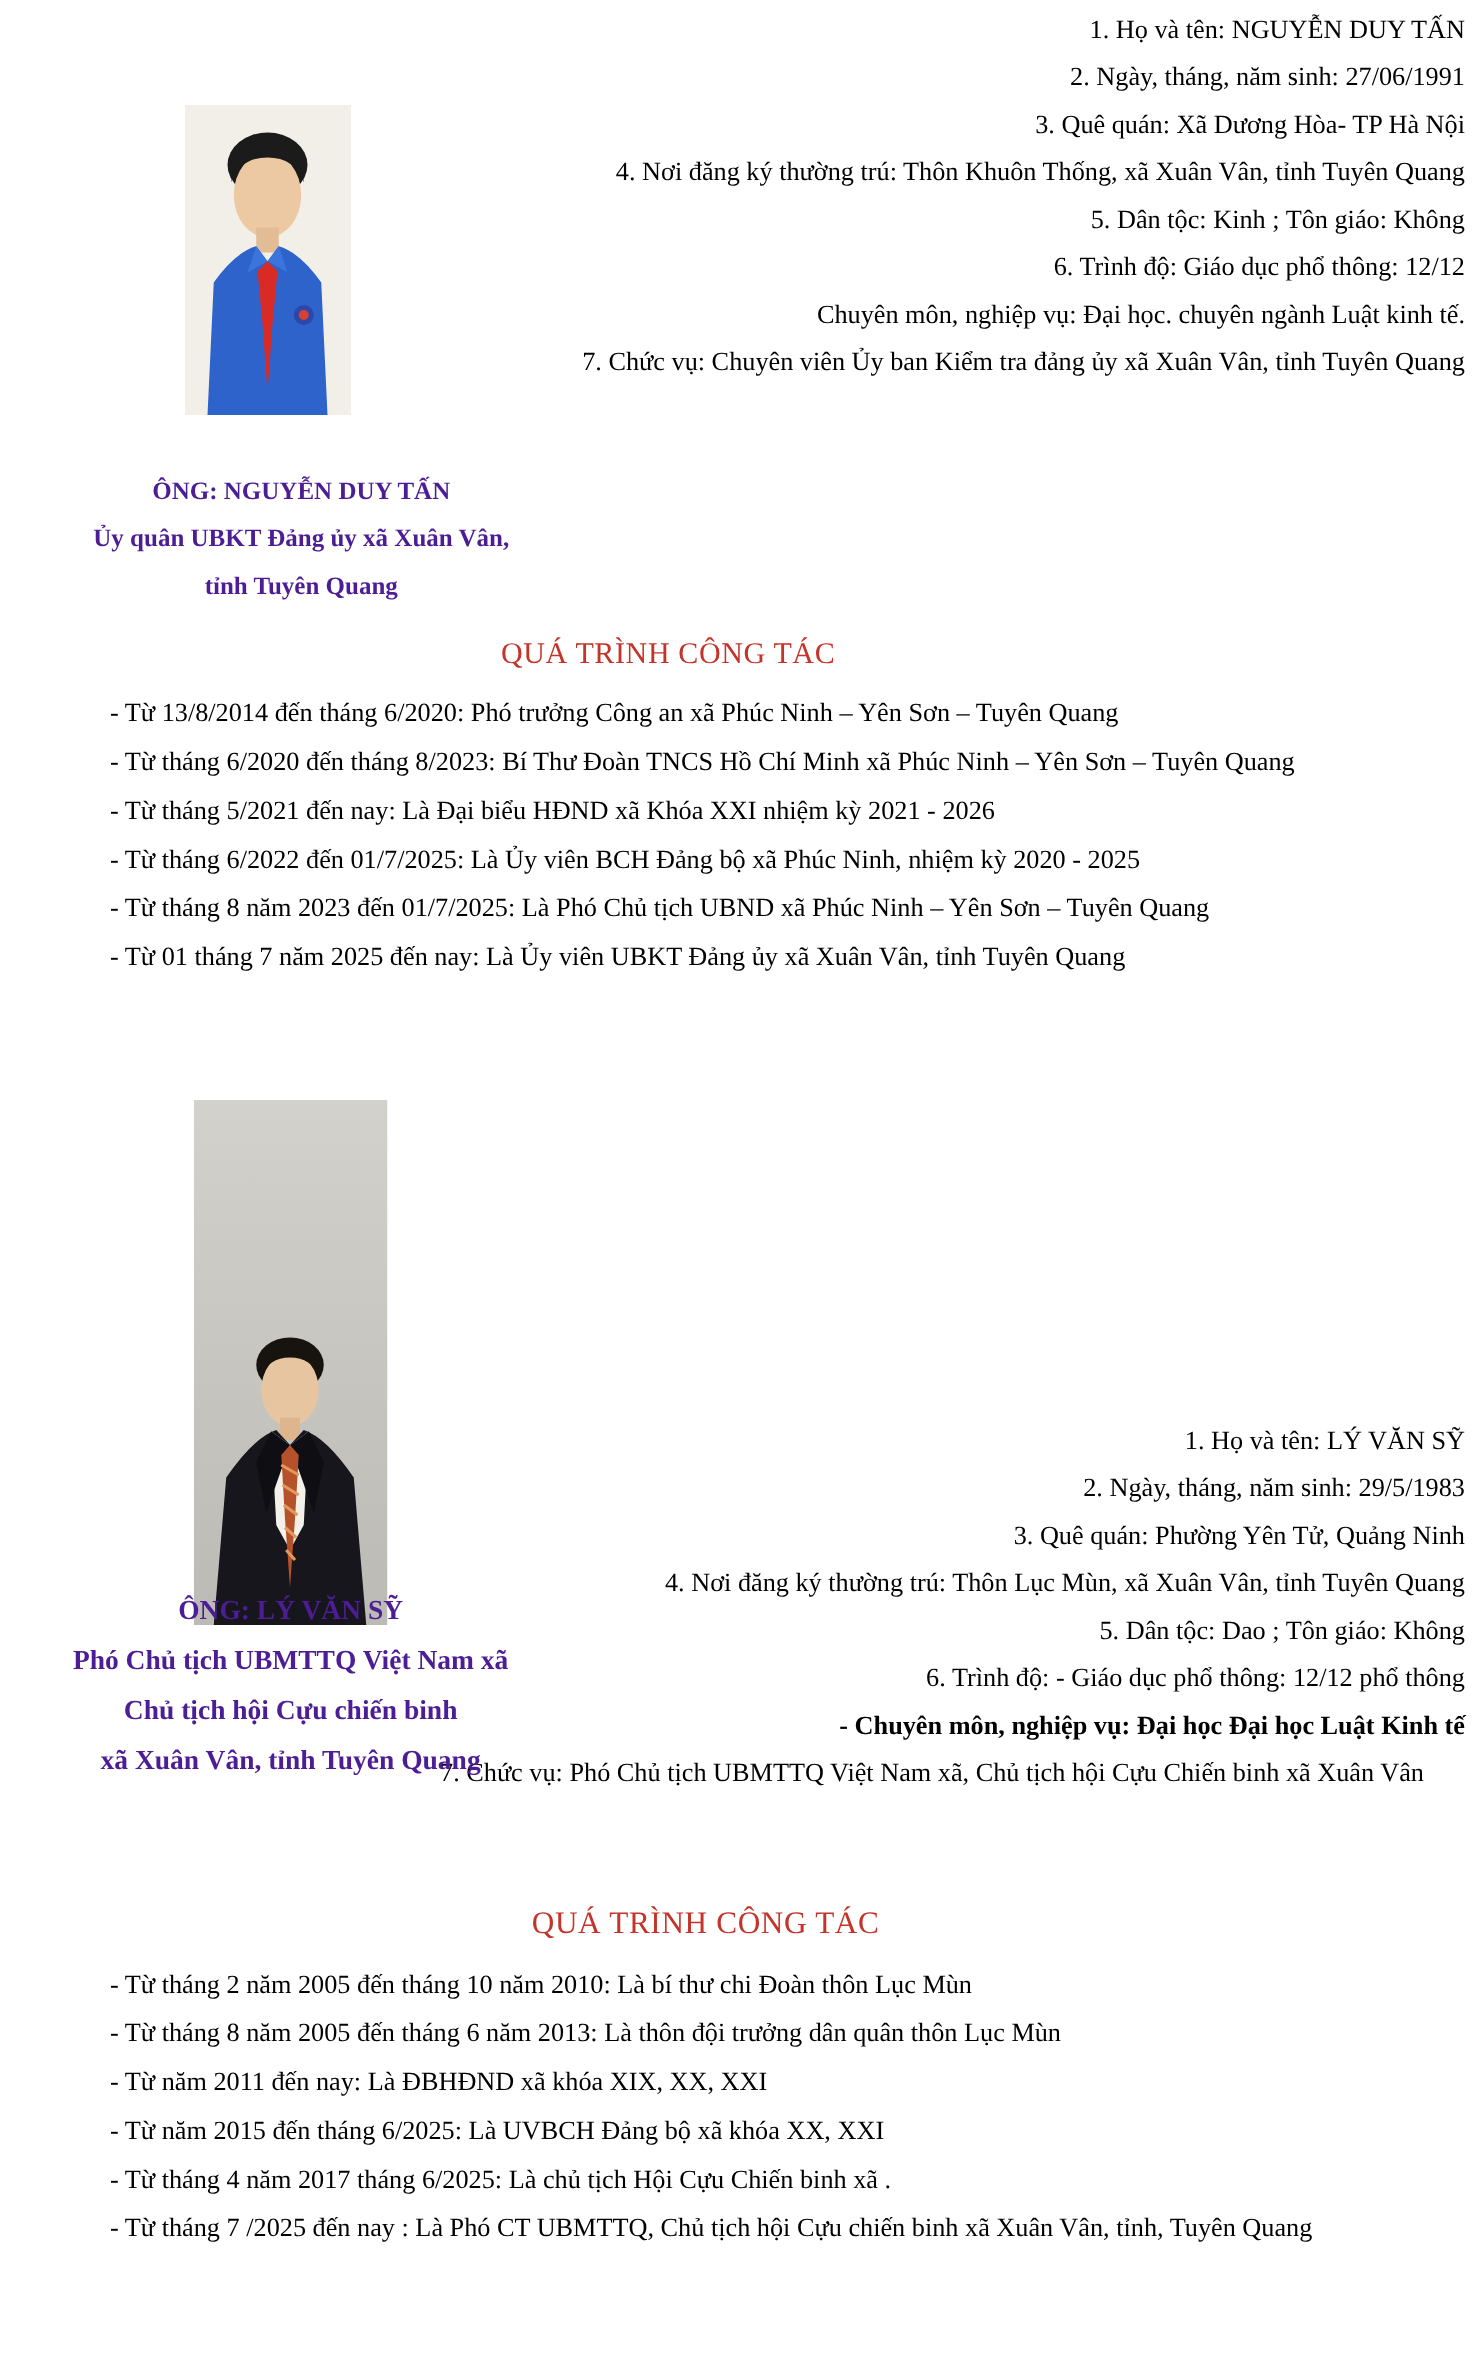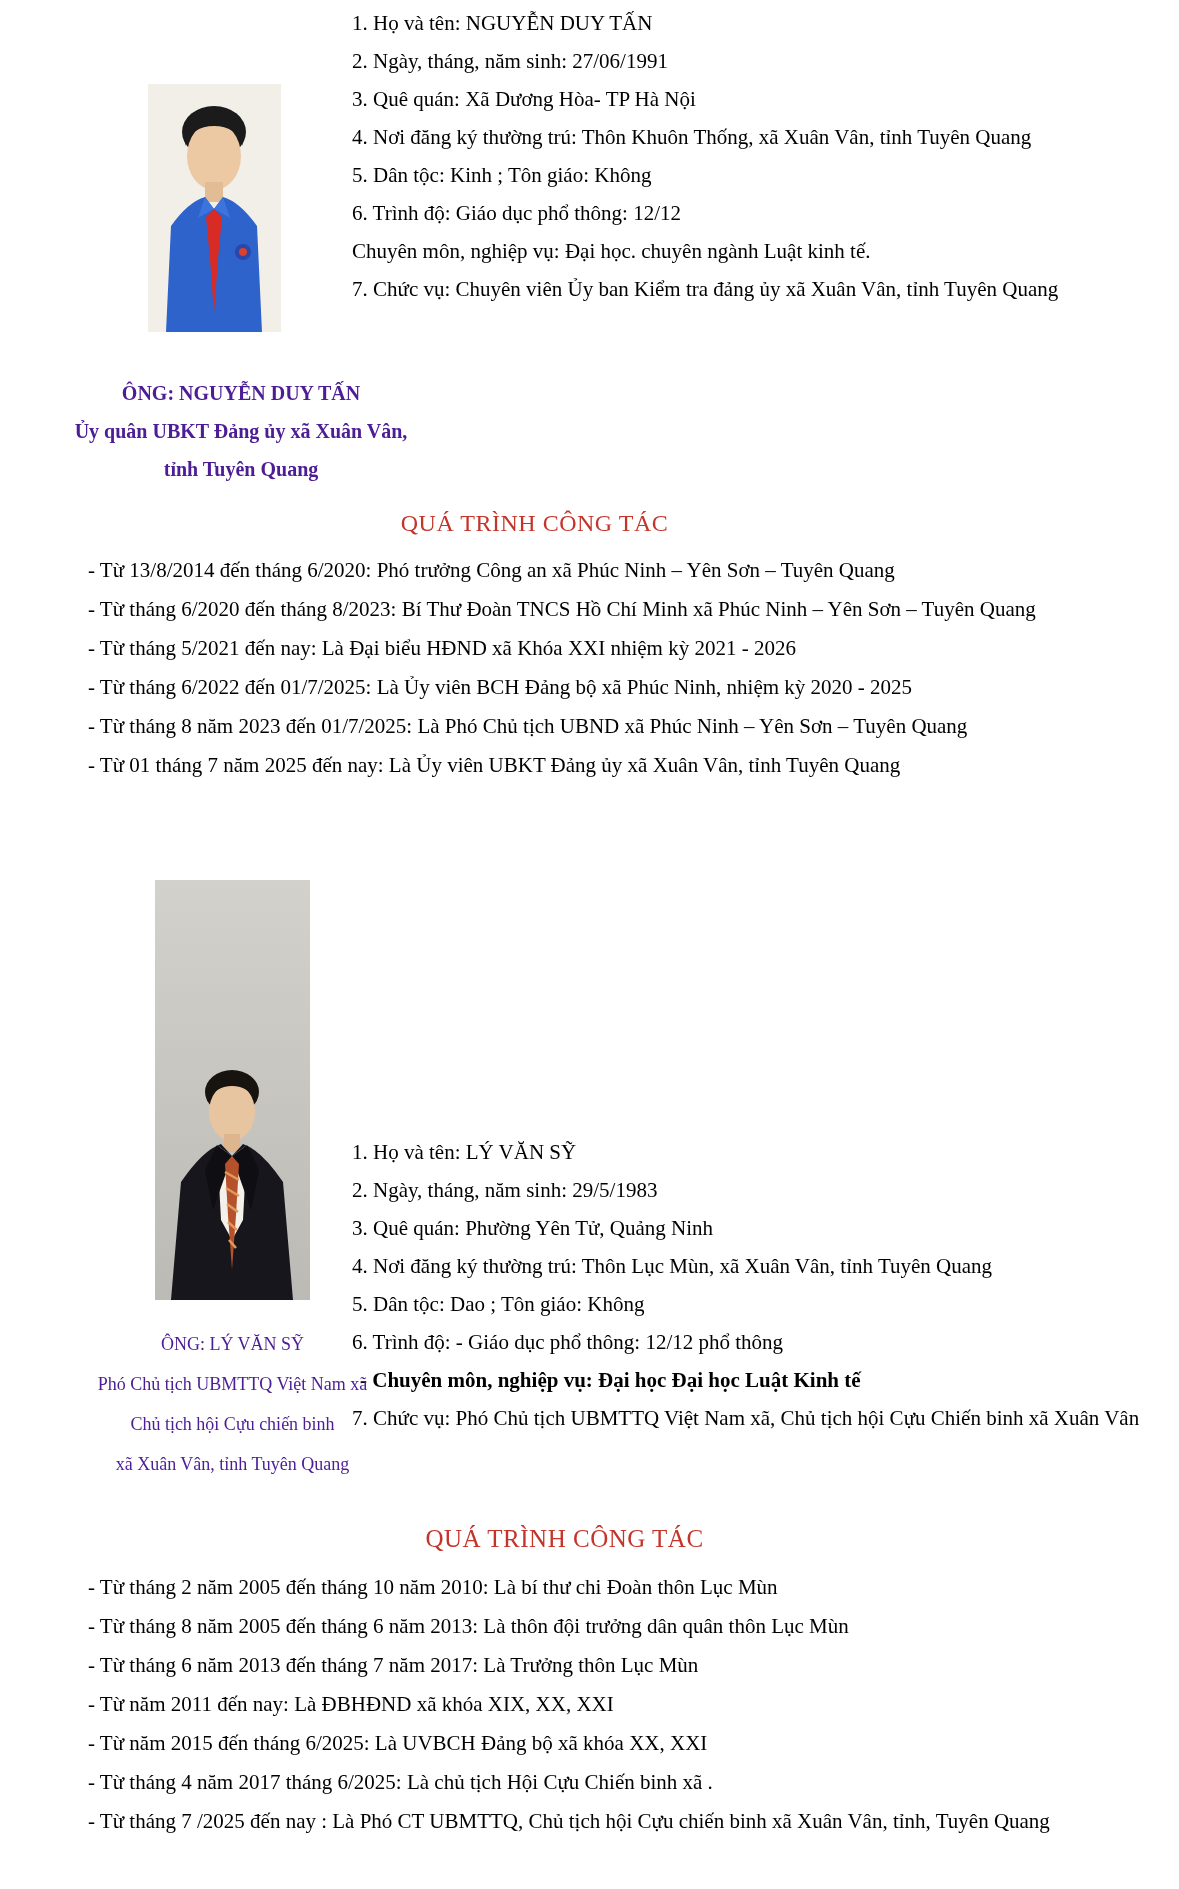--- a/index.html
+++ b/index.html
@@ -5,32 +5,32 @@
   html,body{margin:0;padding:0;background:#ffffff;}
   .page{
     position:relative;
     width:1179px;height:1889px;
     background:#ffffff;
     font-family:"Liberation Serif","DejaVu Serif",serif;
     color:#000000;
     overflow:hidden;
   }
   .info-list{position:absolute;left:352px;width:820px;font-size:21px;line-height:38px;}
-  .info-list .line{white-space:nowrap;}
+  .info-list .line{white-space:nowrap;text-align:right;}
   .info-list .wrapline{white-space:normal;line-height:31px;padding-top:4px;max-width:800px;}
   #info1{top:4px;}
   #info2{top:1133px;}
   .photo{position:absolute;display:block;}
   #photo1{left:148px;top:84px;width:133px;height:248px;}
   #photo2{left:155px;top:880px;width:155px;height:420px;}
   .caption{
     position:absolute;text-align:center;color:#4c1d95;
   }
   #caption1{left:62px;top:374px;width:358px;font-size:20px;line-height:38px;font-weight:bold;}
-  #caption2{left:50px;top:1324px;width:365px;font-size:18px;line-height:40px;font-weight:normal;}
+  #caption2{left:50px;top:1268px;width:365px;font-size:22px;line-height:40px;font-weight:bold;}
   .red-heading{
     position:absolute;text-align:center;color:#c4342a;font-weight:normal;
     letter-spacing:0.5px;margin:12px;
   }
   #heading1{left:0;top:498px;width:1045px;font-size:24px;}
   #heading2{left:0;top:1513px;width:1105px;font-size:25px;}
   .career-list{position:absolute;left:88px;width:1088px;font-size:21px;}
   #career1{top:551px;line-height:39px;}
   #career2{top:1568px;line-height:39px;}
   .career-list .line{white-space:nowrap;}
@@ -124,20 +124,19 @@
     <div>Phó Chủ tịch UBMTTQ Việt Nam xã</div>
     <div>Chủ tịch hội Cựu chiến binh</div>
     <div>xã Xuân Vân, tỉnh Tuyên Quang</div>
   </div>
 
   <h2 id="heading2" class="red-heading">QUÁ  TRÌNH CÔNG TÁC</h2>
 
   <div id="career2" class="career-list">
     <div class="line">- Từ tháng 2 năm 2005 đến tháng 10 năm 2010: Là bí thư chi Đoàn thôn Lục Mùn</div>
     <div class="line">- Từ tháng 8 năm 2005 đến tháng 6 năm 2013: Là thôn đội trưởng dân quân thôn Lục Mùn</div>
-    <div class="line">- Từ tháng 6 năm 2013 đến tháng 7 năm 2017: Là Trưởng thôn Lục Mùn</div>
     <div class="line">- Từ năm 2011 đến nay: Là ĐBHĐND xã khóa XIX, XX, XXI</div>
     <div class="line">- Từ năm 2015 đến tháng 6/2025: Là UVBCH Đảng bộ xã khóa XX, XXI</div>
     <div class="line">- Từ tháng 4 năm 2017 tháng 6/2025: Là chủ tịch Hội Cựu Chiến binh xã .</div>
     <div class="line">- Từ tháng 7 /2025 đến nay : Là Phó CT UBMTTQ, Chủ tịch hội Cựu chiến binh xã Xuân Vân, tỉnh, Tuyên Quang</div>
   </div>
 
 </div>
 
 </body></html>

